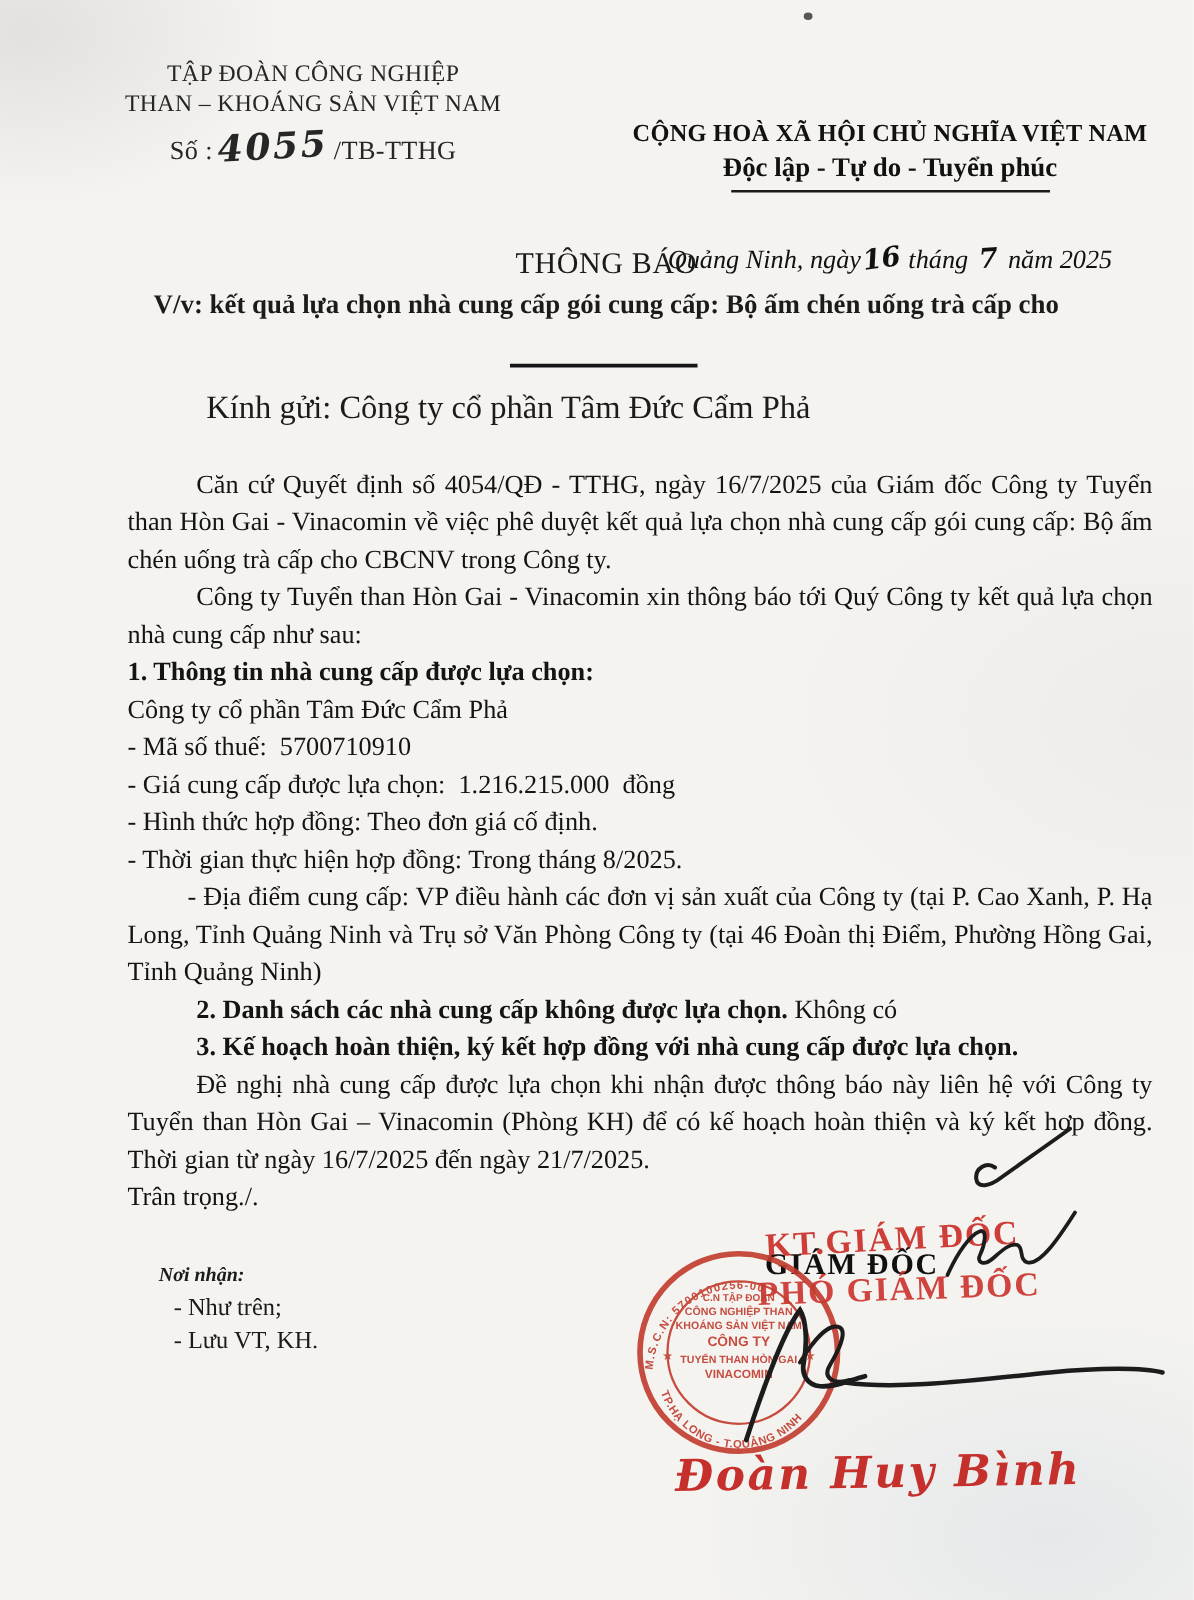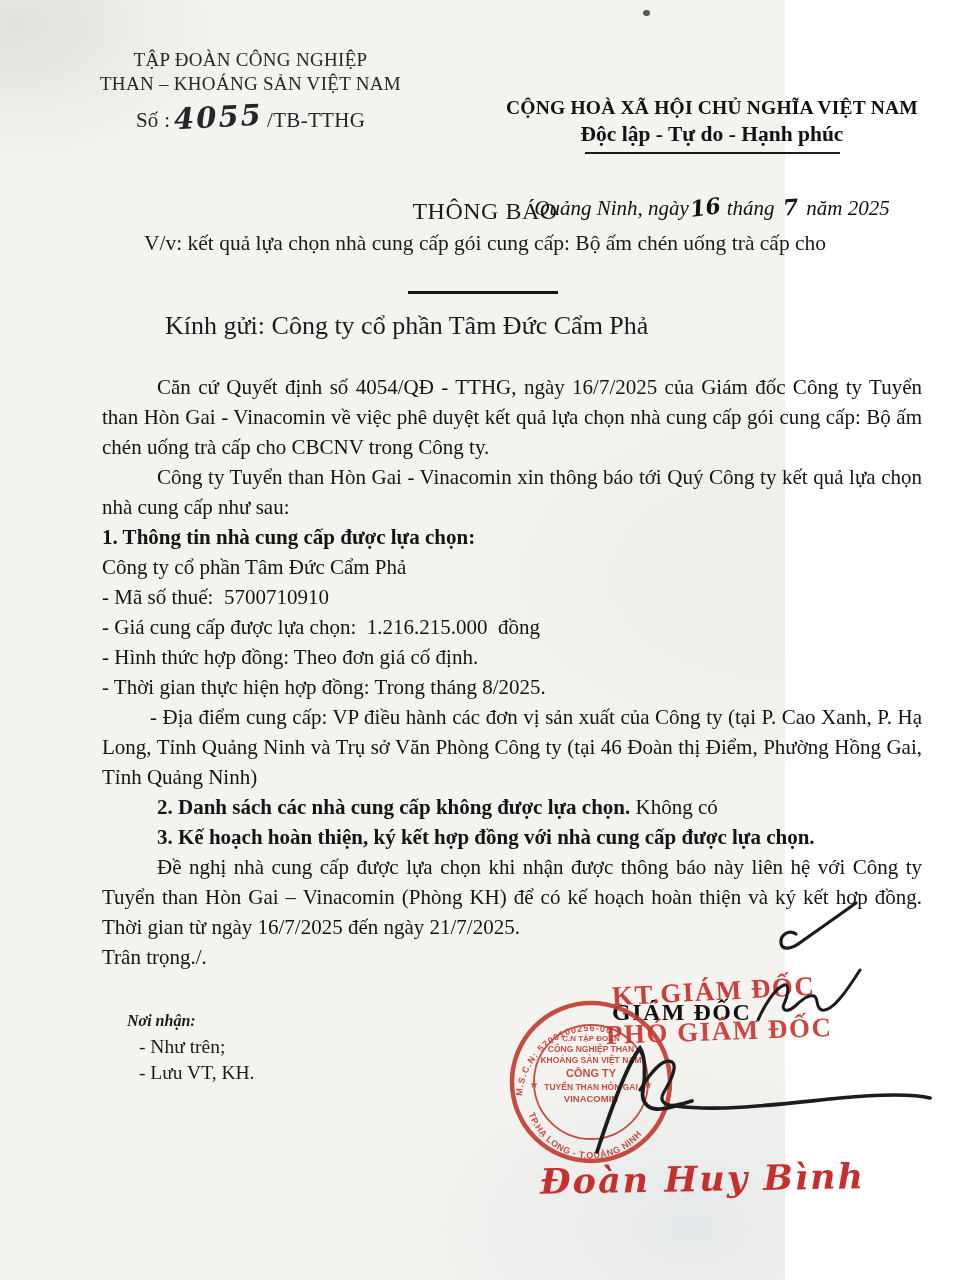--- a/index.html
+++ b/index.html
@@ -1,18 +1,18 @@
 <!DOCTYPE html>
 <html><head>
 <meta charset="utf-8">
 <style>
   html,body{margin:0;padding:0;}
   body{width:955px;height:1280px;overflow:hidden;}
   .page{
-    position:relative;width:785px;height:1280px;
+    position:relative;width:955px;height:1280px;
     background:
       radial-gradient(ellipse 420px 260px at 88% 96%, rgba(196,208,224,.30), rgba(196,208,224,0) 70%),
       radial-gradient(ellipse 300px 200px at 2% 2%, rgba(170,170,172,.25), rgba(170,170,172,0) 70%),
       radial-gradient(ellipse 500px 300px at 100% 45%, rgba(205,205,205,.18), rgba(205,205,205,0) 70%),
       #f4f3ef;
     font-family:"Liberation Serif","DejaVu Serif",serif;
     color:#1b1b1b;
   }
   .abs{position:absolute;}
   .b{font-weight:bold;}
@@ -27,21 +27,21 @@
   .hdr-right{left:492px;top:50px;width:440px;text-align:center;color:#111;margin-top:47px;}
   .hdr-right .nat1{font-size:19.5px;font-weight:bold;letter-spacing:.2px;}
   .hdr-right .nat2{font-size:21.5px;font-weight:bold;margin-top:3px;}
   .rule1{width:255px;height:2px;background:#1a1a1a;margin:5px auto 0;}
   .date-line{margin-top:40px;font-style:italic;font-size:21px;white-space:nowrap;}
   .hand-day{font-size:22px;transform:rotate(-8deg);margin:0 1px;}
   .hand-month{font-size:22px;transform:rotate(-4deg);margin:0 3px;}
 
   
   .doc-title{left:85px;top:198px;width:800px;text-align:center;font-size:24px;font-weight:normal;letter-spacing:.5px;}
-  .subject{left:85px;top:229px;width:800px;text-align:center;font-size:21.5px;font-weight:normal;line-height:29px;}
+  .subject{left:85px;top:229px;width:800px;text-align:center;font-size:21.5px;font-weight:bold;line-height:29px;}
   .subject-rule{left:408px;top:291px;width:150px;height:2.5px;background:#151515;}
   .salutation{left:165px;top:311px;font-size:26px;}
 
   
   .body-block{left:102px;top:372px;width:820px;font-size:21px;line-height:30px;color:#141414;}
   .body-block p{margin:0;}
   .p-just{text-align:justify;text-indent:55px;}
   .h-num{font-weight:bold;margin-left:55px;}
   .it-company{margin-left:62px;}
   .item{margin-left:48px;white-space:pre-wrap;}
@@ -74,21 +74,21 @@
   <div class="abs ink-dot"></div>
 
   <div class="abs hdr-left">
     <div>TẬP ĐOÀN CÔNG NGHIỆP</div>
     <div>THAN – KHOÁNG SẢN VIỆT NAM</div>
     <div class="so-line"><span>Số :</span><span class="hand hand-no">4055</span><span>/TB-TTHG</span></div>
   </div>
 
   <div class="abs hdr-right">
     <div class="nat1">CỘNG HOÀ XÃ HỘI CHỦ NGHĨA VIỆT NAM</div>
-    <div class="nat2">Độc lập - Tự do - Hạnh phúc</div>
+    <div class="nat2">Độc lập - Tự do - Tuyển phúc</div>
     <div class="rule1"></div>
     <div class="date-line"><span>Quảng Ninh, ngày</span><span class="hand hand-day">16</span> <span>tháng</span> <span class="hand hand-month">7</span> <span>năm 2025</span></div>
   </div>
 
   <div class="abs doc-title">THÔNG BÁO</div>
   <div class="abs subject">
     <div>V/v: kết quả lựa chọn nhà cung cấp gói cung cấp: Bộ ấm chén uống trà cấp cho</div>
   </div>
   <div class="abs subject-rule"></div>
 

